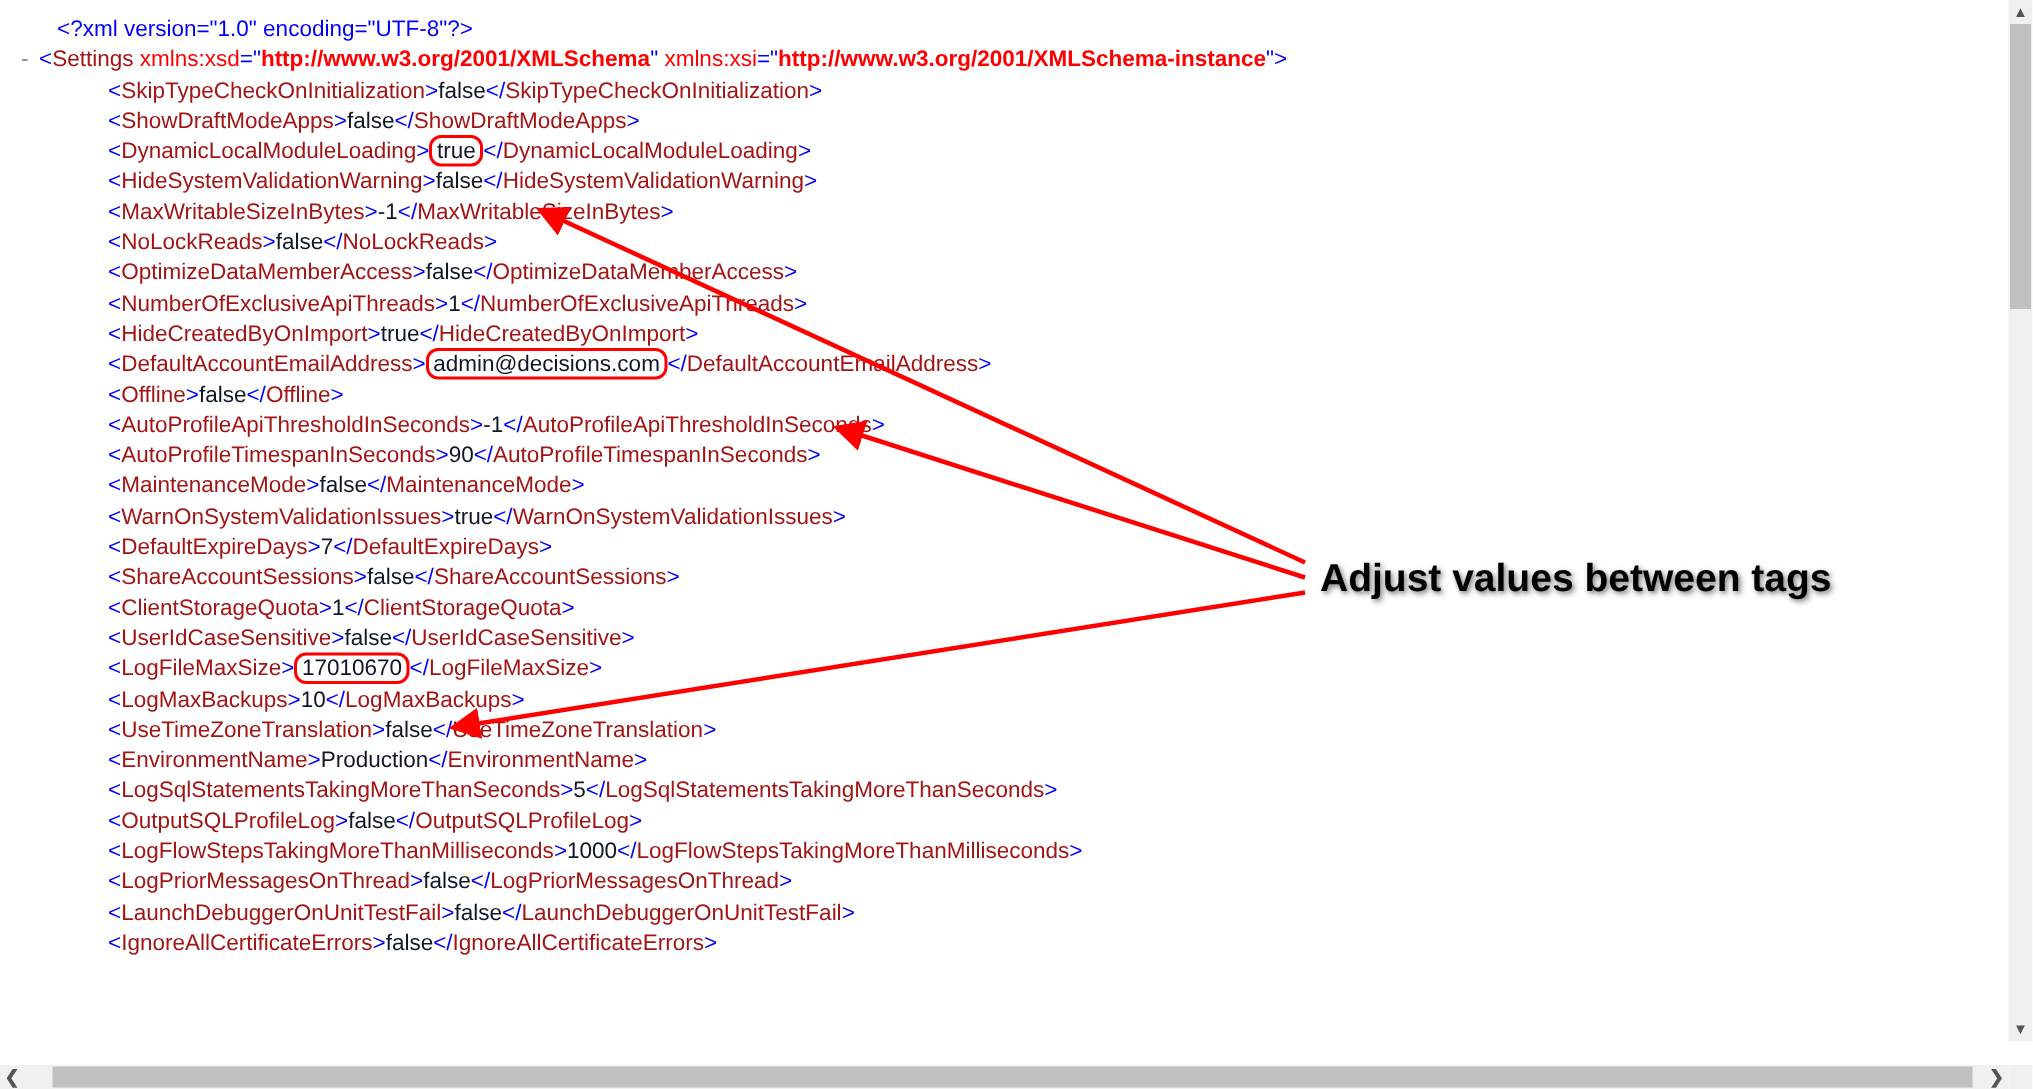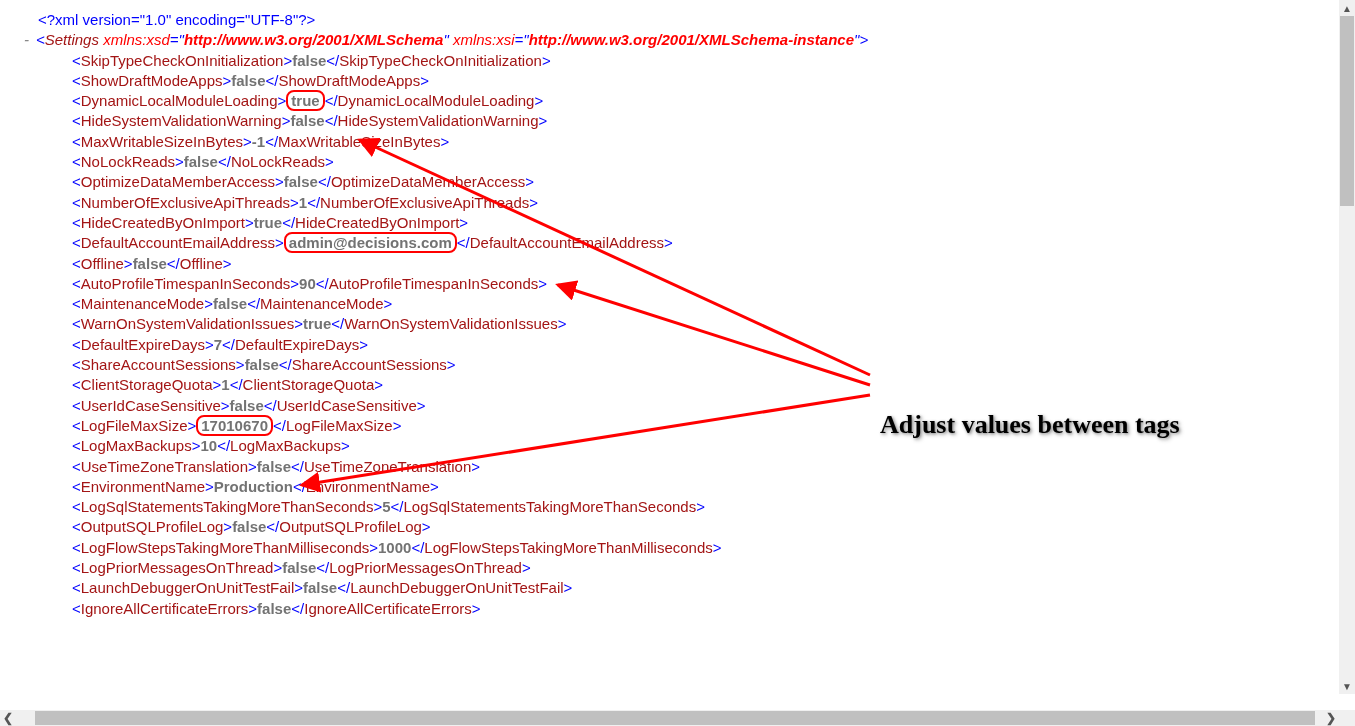--- a/index.html
+++ b/index.html
@@ -23,33 +23,33 @@
   }
   .xml-content {
     padding: 10px 0 0 0;
     white-space: nowrap;
   }
   .line {
     line-height: 20.3px;
     white-space: nowrap;
   }
   .indent0 { padding-left: 38px; }
-  .indent1 { padding-left: 40px; font-style: italic; }
+  .indent1 { padding-left: 30px; }
   .indent2 { padding-left: 72px; }
   .collapse-marker {
     display: inline-block;
     width: 12px;
     margin-left: -16px;
     color: #888;
     font-weight: normal;
   }
   .punct    { color: #0000ff; }
   .eltname  { color: #a31515; }
   .attrname { color: #ff0000; }
-  .text     { color: #737373; font-weight: bold; }
+  .text     { color: #0f172a; font-weight: normal; }
   .decl     { color: #0000ff; }
   .attrbold { font-weight: bold;}
 
   
   .boxed {
     border: 2px solid #ff0000;
     border-radius: 8px;
     padding: 0 3px;
   }
 
@@ -124,49 +124,49 @@
 
   
   .overlay {
     position: absolute;
     left: 0; top: 0;
     width: 1339px; height: 694px;
     pointer-events: none;
   }
   .caption {
     position: absolute;
-    font-family: Liberation Serif, serif;
+    font-family: Liberation Sans, sans-serif;
     font-size: 26px;
     font-weight: 800;
     color: #000;
     text-shadow:
       1px 1px 3px rgba(0,0,0,0.35),
       2px 2px 4px rgba(0,0,0,0.25);
     white-space: nowrap;
-    margin-top: 40px;
   }
 </style>
 </head>
 <body>
 
 <div class="viewport">
   <div class="xml-content" id="xml-root">
       <div class="line indent0"><span class="decl">&lt;?</span><span class="decl">xml </span><span class="decl">version</span><span class="decl">="1.0" </span><span class="decl">encoding</span><span class="decl">="UTF-8"</span><span class="decl">?&gt;</span></div>
       <div class="line indent1"><span class="collapse-marker">-</span><span class="punct">&lt;</span><span class="eltname">Settings</span> <span class="attrname">xmlns:xsd</span><span class="punct">=</span><span class="punct">"</span><span class="attrname attrbold">http://www.w3.org/2001/XMLSchema</span><span class="punct">"</span> <span class="attrname">xmlns:xsi</span><span class="punct">=</span><span class="punct">"</span><span class="attrname attrbold">http://www.w3.org/2001/XMLSchema-instance</span><span class="punct">"</span><span class="punct">&gt;</span></div>
       <div class="line indent2"><span class="punct">&lt;</span><span class="eltname">SkipTypeCheckOnInitialization</span><span class="punct">&gt;</span><span class="text">false</span><span class="punct">&lt;/</span><span class="eltname">SkipTypeCheckOnInitialization</span><span class="punct">&gt;</span></div>
       <div class="line indent2"><span class="punct">&lt;</span><span class="eltname">ShowDraftModeApps</span><span class="punct">&gt;</span><span class="text">false</span><span class="punct">&lt;/</span><span class="eltname">ShowDraftModeApps</span><span class="punct">&gt;</span></div>
       <div class="line indent2"><span class="punct">&lt;</span><span class="eltname">DynamicLocalModuleLoading</span><span class="punct">&gt;</span><span class="text boxed">true</span><span class="punct">&lt;/</span><span class="eltname">DynamicLocalModuleLoading</span><span class="punct">&gt;</span></div>
       <div class="line indent2"><span class="punct">&lt;</span><span class="eltname">HideSystemValidationWarning</span><span class="punct">&gt;</span><span class="text">false</span><span class="punct">&lt;/</span><span class="eltname">HideSystemValidationWarning</span><span class="punct">&gt;</span></div>
       <div class="line indent2"><span class="punct">&lt;</span><span class="eltname">MaxWritableSizeInBytes</span><span class="punct">&gt;</span><span class="text">-1</span><span class="punct">&lt;/</span><span class="eltname">MaxWritableSizeInBytes</span><span class="punct">&gt;</span></div>
       <div class="line indent2"><span class="punct">&lt;</span><span class="eltname">NoLockReads</span><span class="punct">&gt;</span><span class="text">false</span><span class="punct">&lt;/</span><span class="eltname">NoLockReads</span><span class="punct">&gt;</span></div>
       <div class="line indent2"><span class="punct">&lt;</span><span class="eltname">OptimizeDataMemberAccess</span><span class="punct">&gt;</span><span class="text">false</span><span class="punct">&lt;/</span><span class="eltname">OptimizeDataMemberAccess</span><span class="punct">&gt;</span></div>
       <div class="line indent2"><span class="punct">&lt;</span><span class="eltname">NumberOfExclusiveApiThreads</span><span class="punct">&gt;</span><span class="text">1</span><span class="punct">&lt;/</span><span class="eltname">NumberOfExclusiveApiThreads</span><span class="punct">&gt;</span></div>
       <div class="line indent2"><span class="punct">&lt;</span><span class="eltname">HideCreatedByOnImport</span><span class="punct">&gt;</span><span class="text">true</span><span class="punct">&lt;/</span><span class="eltname">HideCreatedByOnImport</span><span class="punct">&gt;</span></div>
       <div class="line indent2"><span class="punct">&lt;</span><span class="eltname">DefaultAccountEmailAddress</span><span class="punct">&gt;</span><span class="text boxed">admin@decisions.com</span><span class="punct">&lt;/</span><span class="eltname">DefaultAccountEmailAddress</span><span class="punct">&gt;</span></div>
       <div class="line indent2"><span class="punct">&lt;</span><span class="eltname">Offline</span><span class="punct">&gt;</span><span class="text">false</span><span class="punct">&lt;/</span><span class="eltname">Offline</span><span class="punct">&gt;</span></div>
+      <div class="line indent2"><span class="punct">&lt;</span><span class="eltname">AutoProfileApiThresholdInSeconds</span><span class="punct">&gt;</span><span class="text">-1</span><span class="punct">&lt;/</span><span class="eltname">AutoProfileApiThresholdInSeconds</span><span class="punct">&gt;</span></div>
       <div class="line indent2"><span class="punct">&lt;</span><span class="eltname">AutoProfileTimespanInSeconds</span><span class="punct">&gt;</span><span class="text">90</span><span class="punct">&lt;/</span><span class="eltname">AutoProfileTimespanInSeconds</span><span class="punct">&gt;</span></div>
       <div class="line indent2"><span class="punct">&lt;</span><span class="eltname">MaintenanceMode</span><span class="punct">&gt;</span><span class="text">false</span><span class="punct">&lt;/</span><span class="eltname">MaintenanceMode</span><span class="punct">&gt;</span></div>
       <div class="line indent2"><span class="punct">&lt;</span><span class="eltname">WarnOnSystemValidationIssues</span><span class="punct">&gt;</span><span class="text">true</span><span class="punct">&lt;/</span><span class="eltname">WarnOnSystemValidationIssues</span><span class="punct">&gt;</span></div>
       <div class="line indent2"><span class="punct">&lt;</span><span class="eltname">DefaultExpireDays</span><span class="punct">&gt;</span><span class="text">7</span><span class="punct">&lt;/</span><span class="eltname">DefaultExpireDays</span><span class="punct">&gt;</span></div>
       <div class="line indent2"><span class="punct">&lt;</span><span class="eltname">ShareAccountSessions</span><span class="punct">&gt;</span><span class="text">false</span><span class="punct">&lt;/</span><span class="eltname">ShareAccountSessions</span><span class="punct">&gt;</span></div>
       <div class="line indent2"><span class="punct">&lt;</span><span class="eltname">ClientStorageQuota</span><span class="punct">&gt;</span><span class="text">1</span><span class="punct">&lt;/</span><span class="eltname">ClientStorageQuota</span><span class="punct">&gt;</span></div>
       <div class="line indent2"><span class="punct">&lt;</span><span class="eltname">UserIdCaseSensitive</span><span class="punct">&gt;</span><span class="text">false</span><span class="punct">&lt;/</span><span class="eltname">UserIdCaseSensitive</span><span class="punct">&gt;</span></div>
       <div class="line indent2"><span class="punct">&lt;</span><span class="eltname">LogFileMaxSize</span><span class="punct">&gt;</span><span class="text boxed">17010670</span><span class="punct">&lt;/</span><span class="eltname">LogFileMaxSize</span><span class="punct">&gt;</span></div>
       <div class="line indent2"><span class="punct">&lt;</span><span class="eltname">LogMaxBackups</span><span class="punct">&gt;</span><span class="text">10</span><span class="punct">&lt;/</span><span class="eltname">LogMaxBackups</span><span class="punct">&gt;</span></div>
       <div class="line indent2"><span class="punct">&lt;</span><span class="eltname">UseTimeZoneTranslation</span><span class="punct">&gt;</span><span class="text">false</span><span class="punct">&lt;/</span><span class="eltname">UseTimeZoneTranslation</span><span class="punct">&gt;</span></div>

